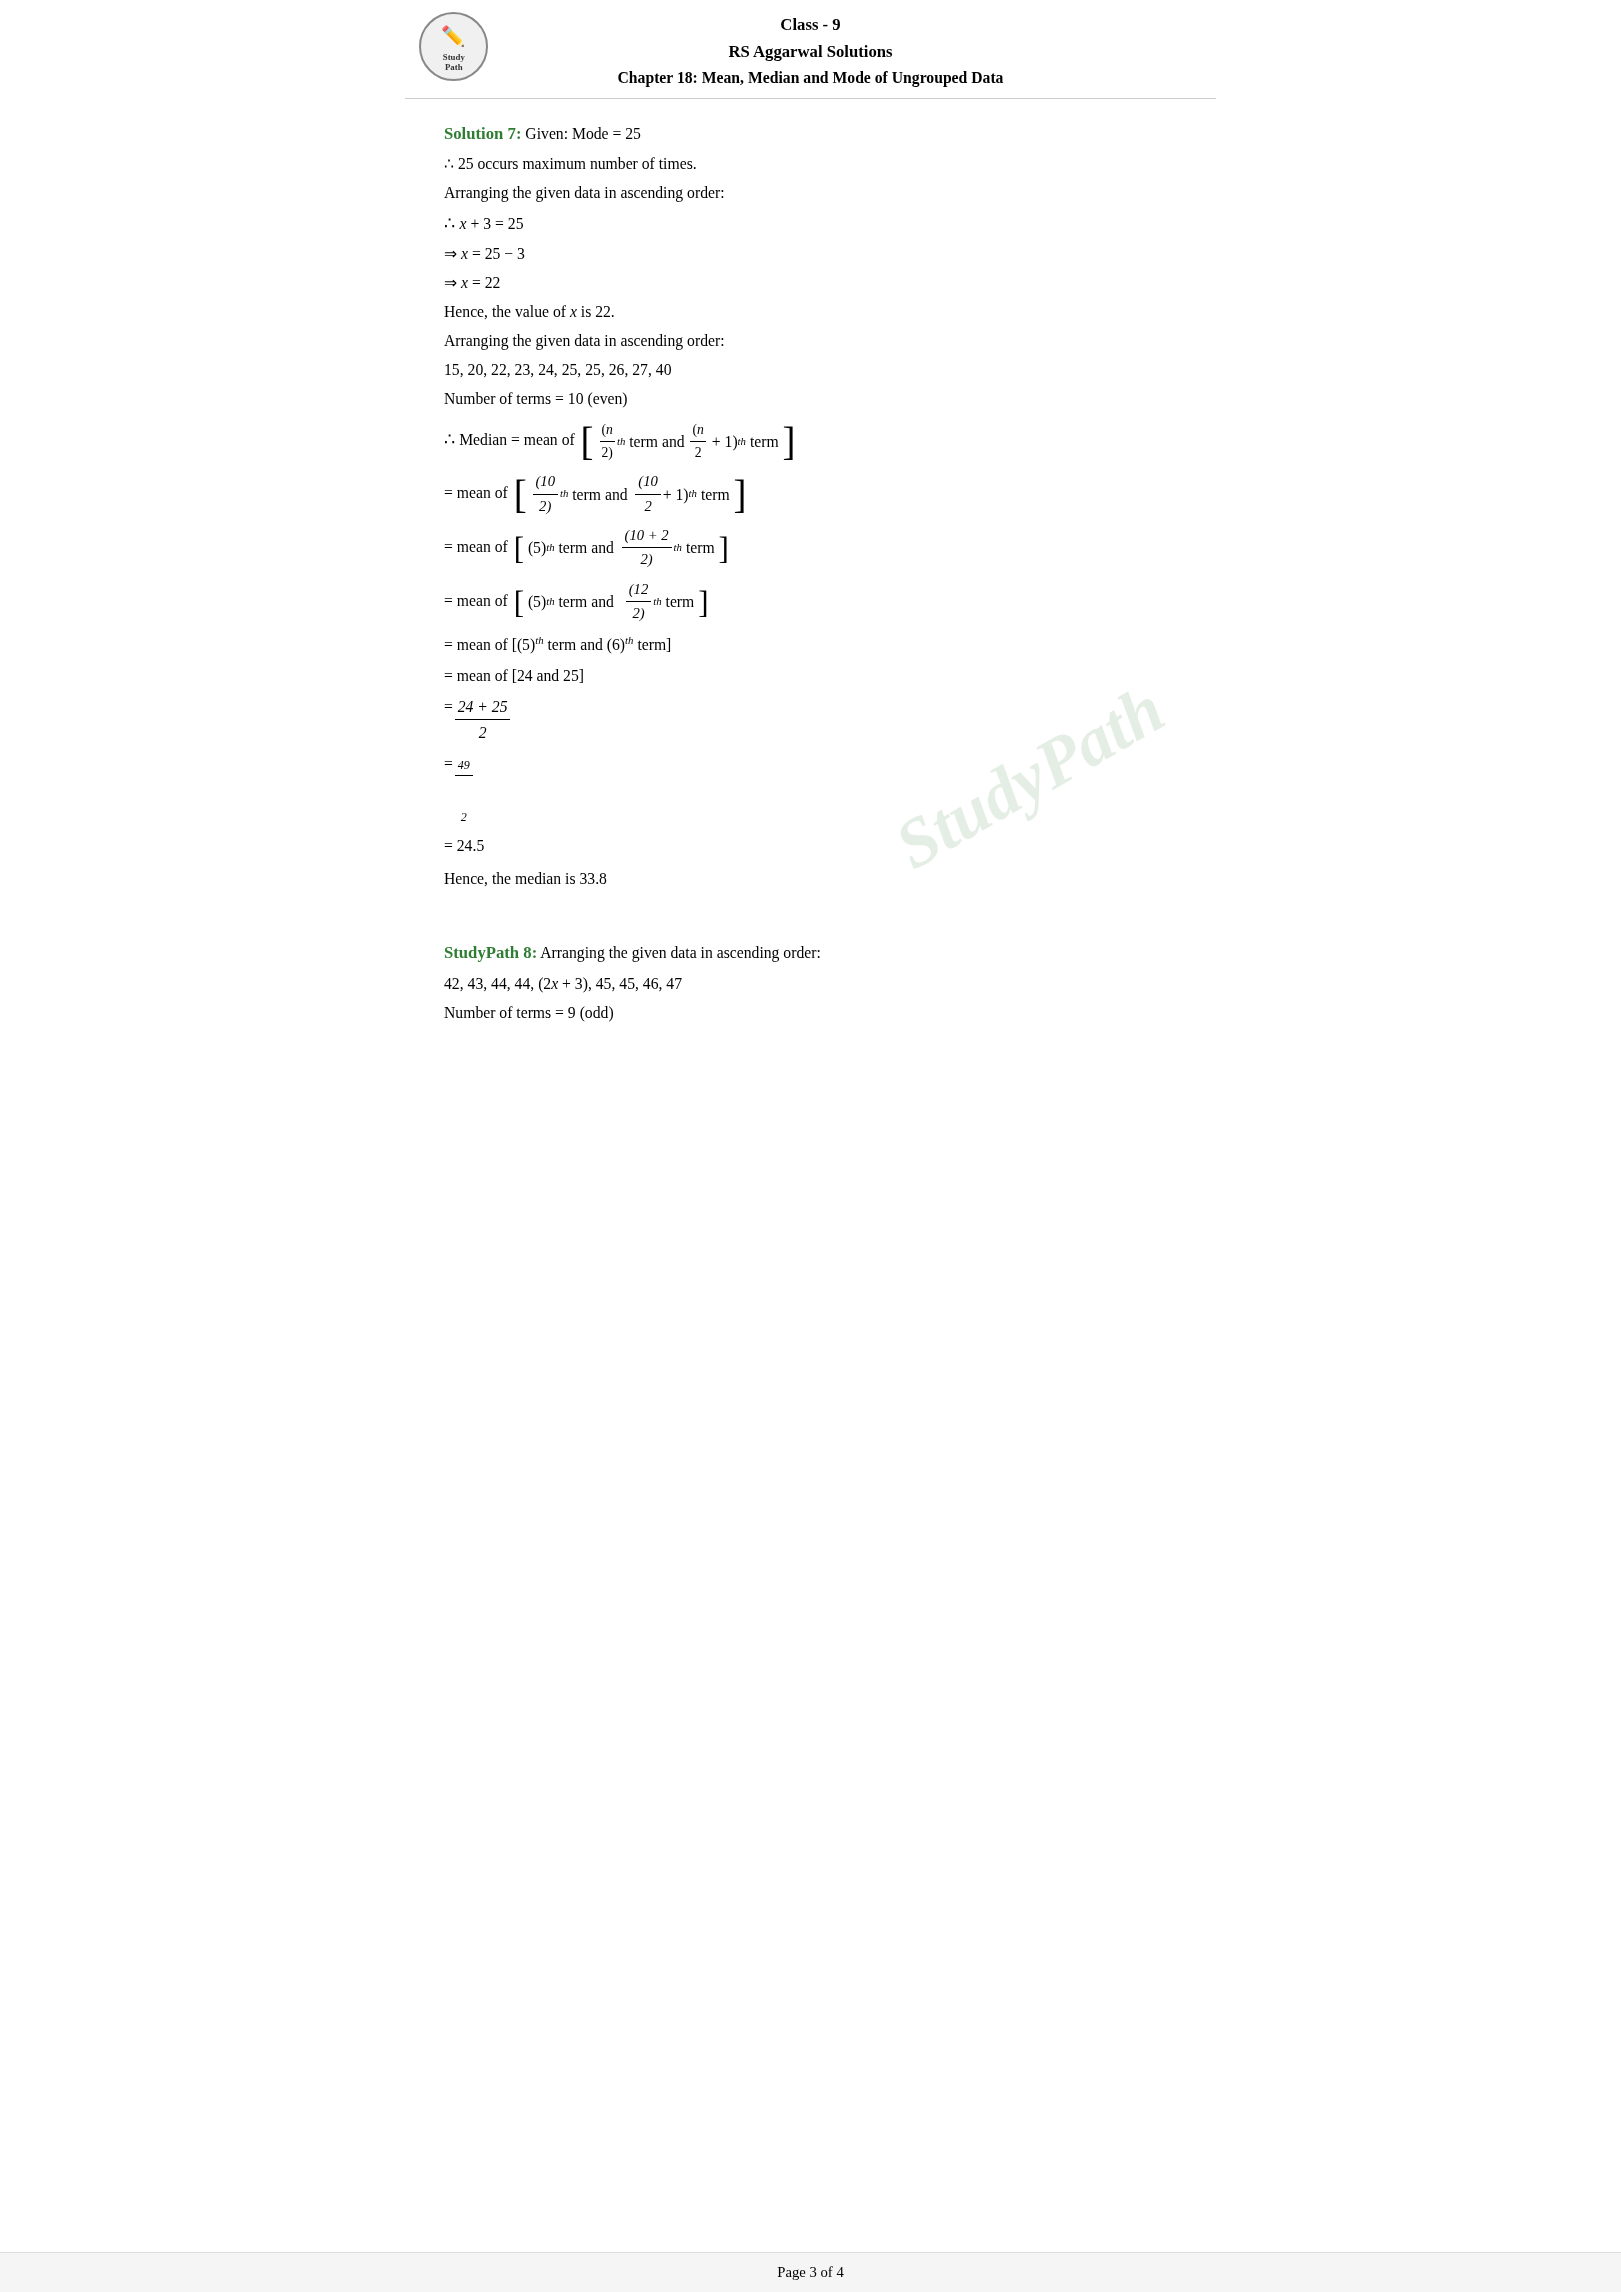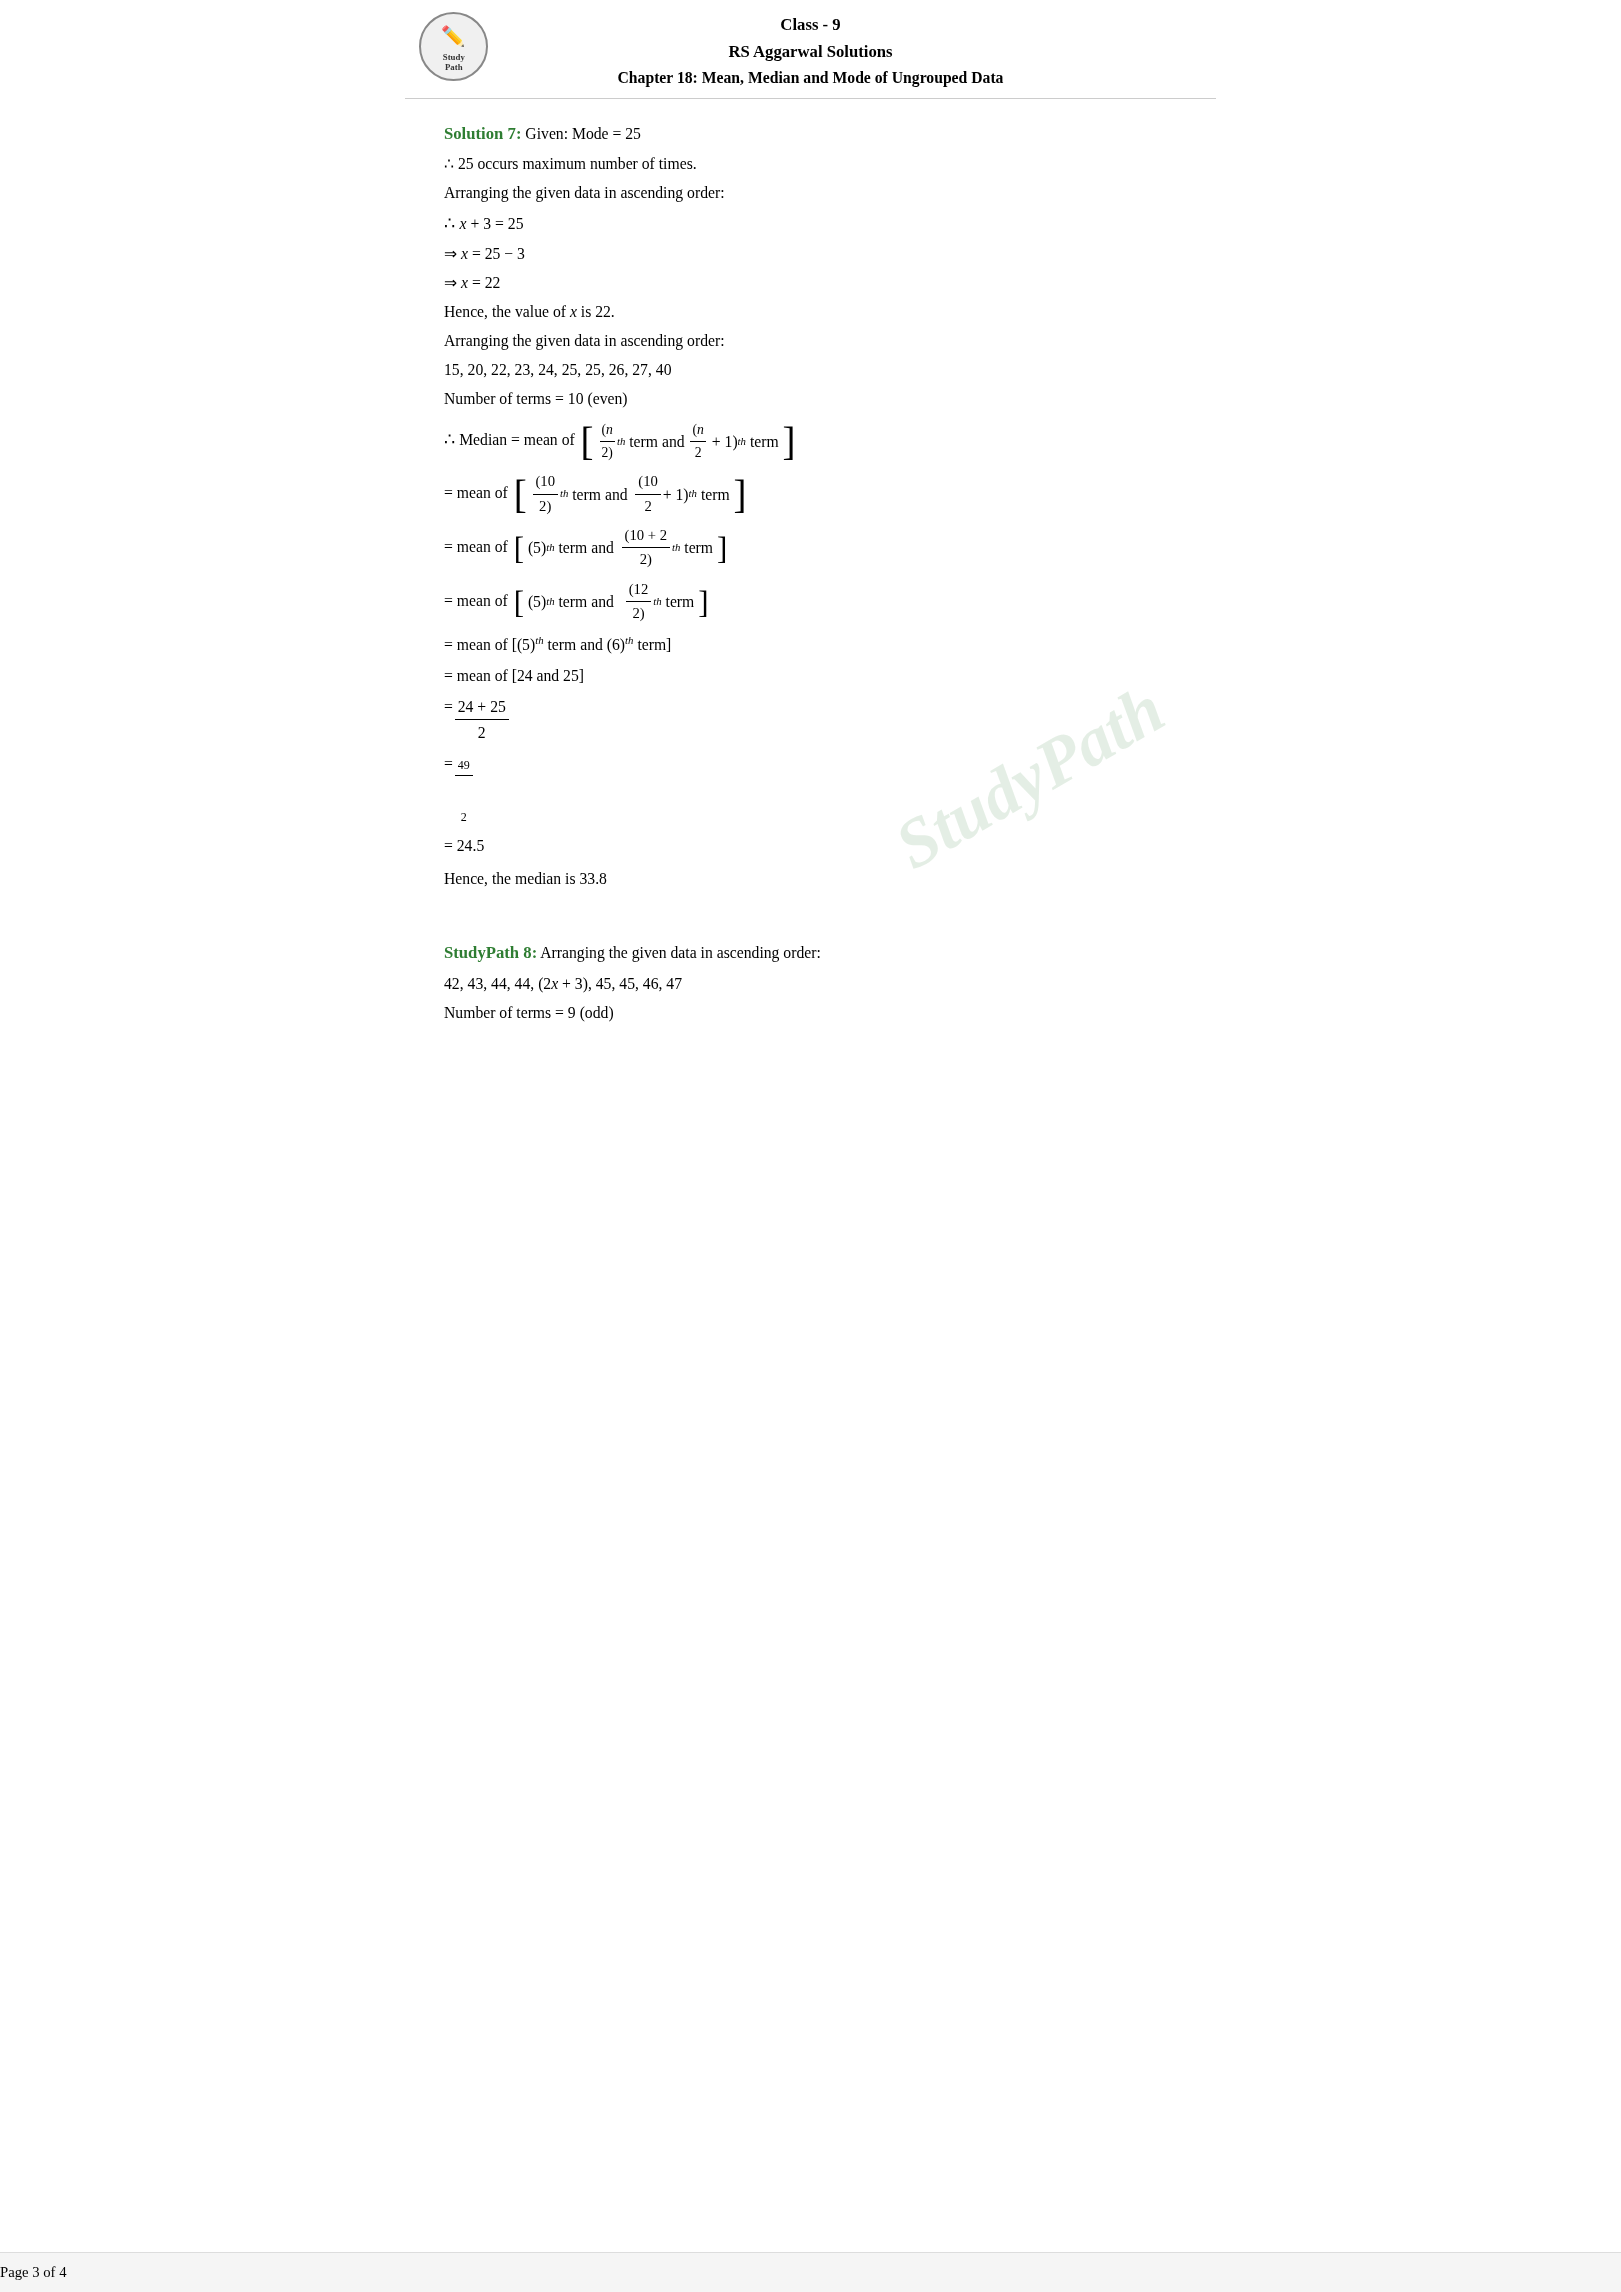--- a/index.html
+++ b/index.html
@@ -87,20 +87,21 @@
     .therefore {
       font-size: 17.6px;
     }
     .fraction {
       display: inline-flex;
       flex-direction: column;
       align-items: center;
       vertical-align: middle;
       margin: 0 2px;
       font-size: 14.7px;
+      font-style: italic;
     }
     .fraction .num {
       border-bottom: 1.5px solid #000;
       padding: 0 2.9px;
       text-align: center;
     }
     .fraction .den {
       padding: 0 2.9px;
       text-align: center;
     }
@@ -313,16 +314,16 @@
     <p class="math-line">
       42, 43, 44, 44, (2<em>x</em> + 3), 45, 45, 46, 47
     </p>
     <p class="math-line">Number of terms = 9 (odd)</p>
   </div>
 
   
   <div class="green-watermark">StudyPath</div>
 </div>
 
-<div style="position:fixed;bottom:0;left:0;right:16px;background:#f5f5f5;border-top:1px solid #ddd;padding:7.8px 0;font-size:14.7px;width:100%;">
+<div style="position:fixed;bottom:0;left:0;right:16px;background:#f5f5f5;border-top:1px solid #ddd;text-align:center;padding:7.8px 0;font-size:14.7px;width:100%;">
   <span>Page 3 of 4</span>
 </div>
 
 
 </body></html>

